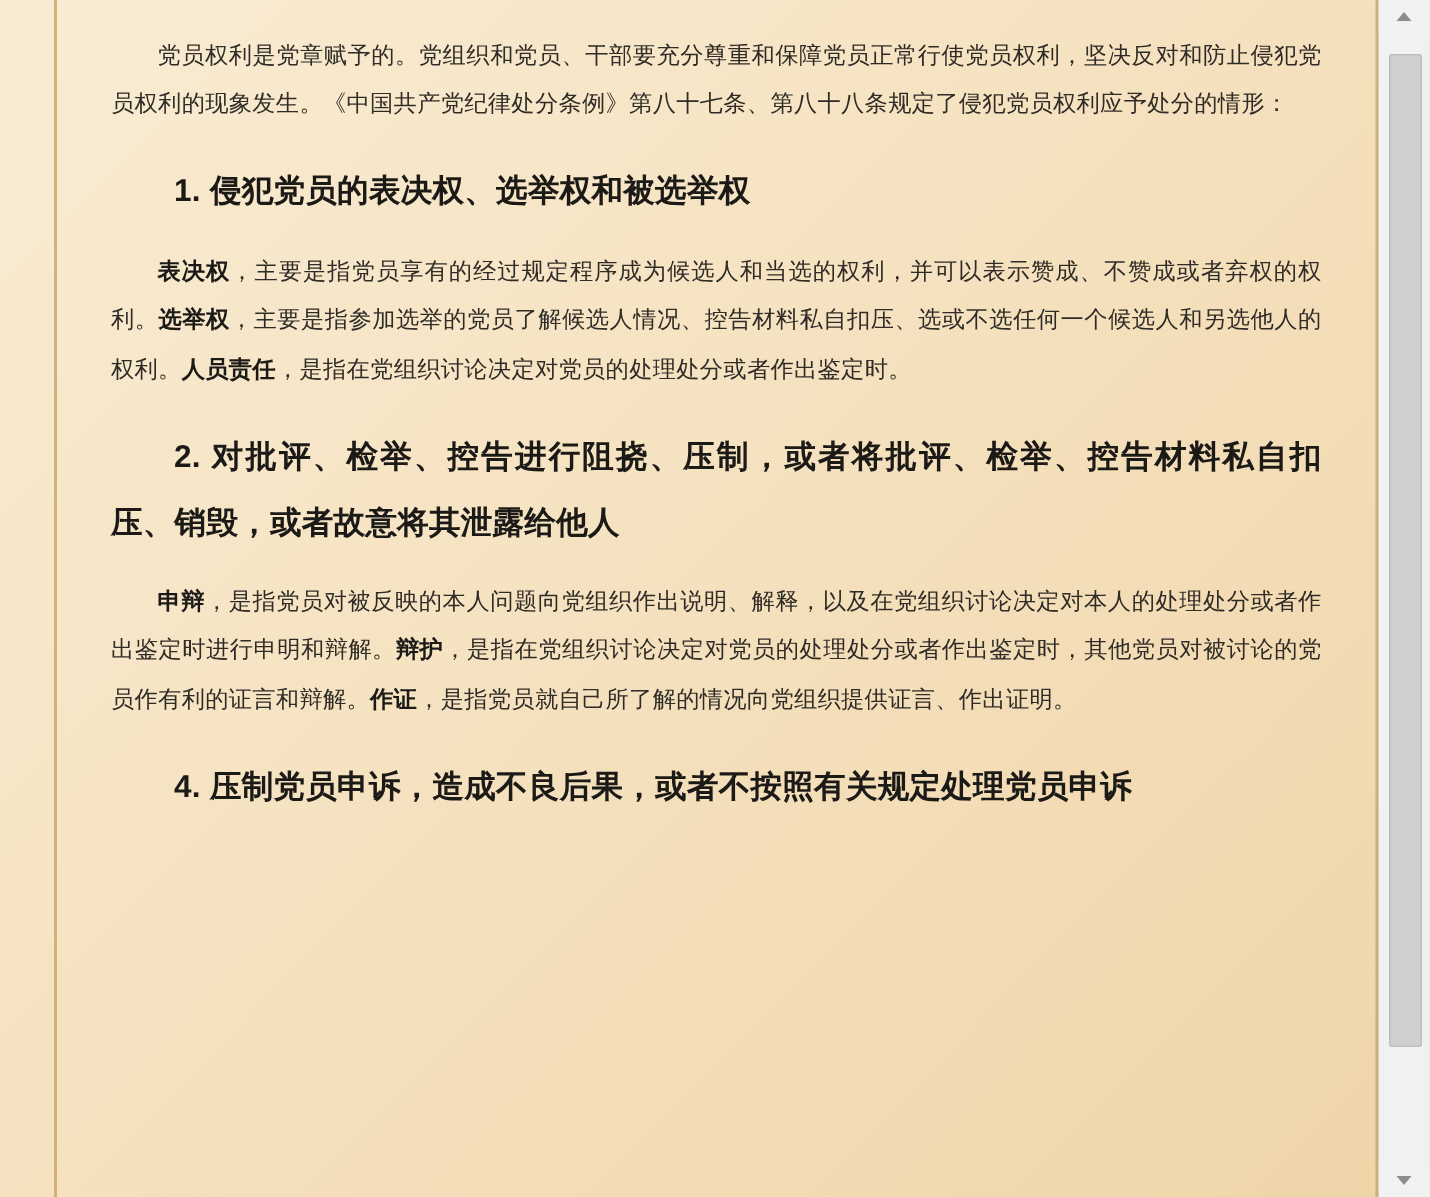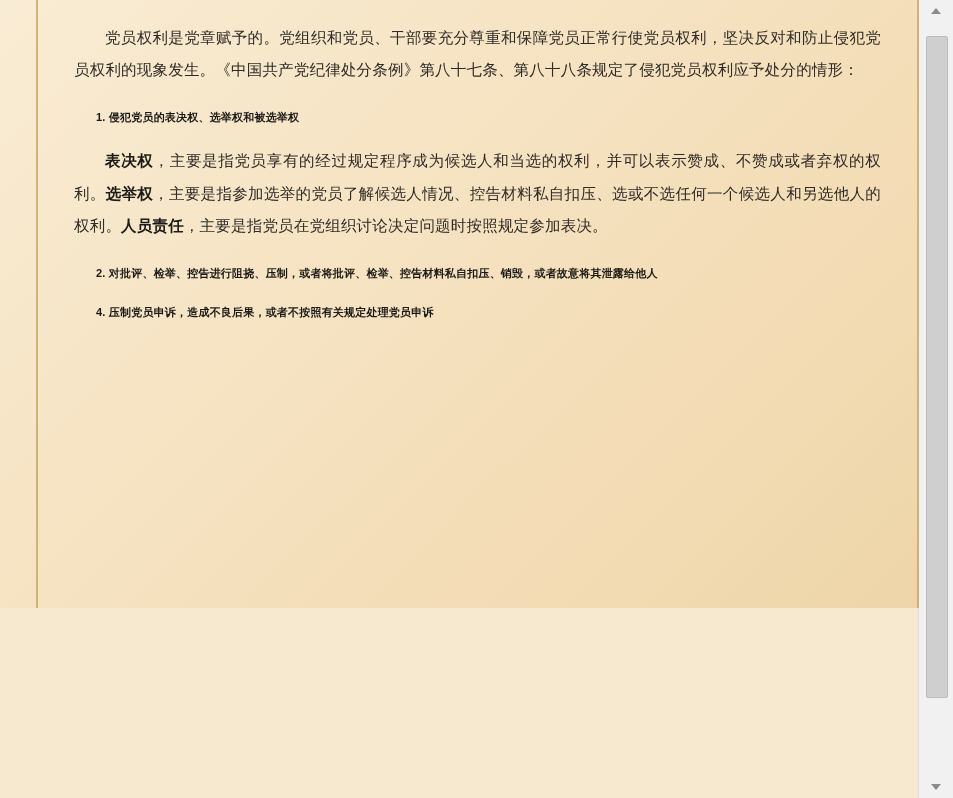--- a/index.html
+++ b/index.html
@@ -9,21 +9,21 @@
   body {
     width: 953px;
     height: 798px;
     overflow: hidden;
     background: #f7e9cf;
     font-family: "Liberation Sans", sans-serif;
   }
   #page {
     position: relative;
     width: 953px;
-    height: 608px;
+    height: 798px;
     background: linear-gradient(135deg, #f9ecd4 0%, #f6e4c4 35%, #f3dcb5 70%, #eed5a8 100%);
     box-sizing: border-box;
   }
   
   #page::before {
     content: "";
     position: absolute;
     left: 36px;
     top: 0;
     bottom: 0;
@@ -57,21 +57,21 @@
     line-height: 2.08;
     color: #2f2b26;
     text-align: justify;
     text-indent: 2em;
     letter-spacing: .2px;
   }
   p.heading {
     font-weight: bold;
     color: #3a1d0c;
     margin: 4px 0 16px 0;
-    font-size: 11px;
+    font-size: 21px;
   }
   b.kw {
     font-weight: bold;
     color: #1c1a17;
   }
   
   #scrollbar {
     position: absolute;
     top: 0;
     right: 0;
@@ -119,22 +119,23 @@
   }
 </style>
 </head>
 <body>
 
 <div id="page">
 
   <div id="content">
       <p class="body"><span>党员权利是党章赋予的。党组织和党员、干部要充分尊重和保障党员正常行使党员权利，坚决反对和防止侵犯党员权利的现象发生。《中国共产党纪律处分条例》第八十七条、第八十八条规定了侵犯党员权利应予处分的情形：</span></p>
       <p class="heading"><b class="kw">1. 侵犯党员的表决权、选举权和被选举权</b></p>
-      <p class="body"><b class="kw">表决权</b><span>，主要是指党员享有的经过规定程序成为候选人和当选的权利，并可以表示赞成、不赞成或者弃权的权利。</span><b class="kw">选举权</b><span>，主要是指参加选举的党员了解候选人情况、控告材料私自扣压、选或不选任何一个候选人和另选他人的权利。</span><b class="kw">人员责任</b><span>，主要是指党员在党组织讨论决定问题时按照规定参加表决。</span></p>
+      <p class="body"><b class="kw">表决权</b><span>，主要是指党员享有的经过规定程序成为候选人和当选的权利，并可以表示赞成、不赞成或者弃权的权利。</span><b class="kw">选举权</b><span>，主要是指参加选举的党员了解候选人情况、控告材料私自扣压、选或不选任何一个候选人和另选他人的权利。</span><b class="kw">人员责任</b><span>，是指在党组织讨论决定对党员的处理处分或者作出鉴定时。</span></p>
       <p class="heading"><b class="kw">2. 对批评、检举、控告进行阻挠、压制，或者将批评、检举、控告材料私自扣压、销毁，或者故意将其泄露给他人</b></p>
+      <p class="body"><b class="kw">申辩</b><span>，是指党员对被反映的本人问题向党组织作出说明、解释，以及在党组织讨论决定对本人的处理处分或者作出鉴定时进行申明和辩解。</span><b class="kw">辩护</b><span>，是指在党组织讨论决定对党员的处理处分或者作出鉴定时，其他党员对被讨论的党员作有利的证言和辩解。</span><b class="kw">作证</b><span>，是指党员就自己所了解的情况向党组织提供证言、作出证明。</span></p>
       <p class="heading"><b class="kw">4. 压制党员申诉，造成不良后果，或者不按照有关规定处理党员申诉</b></p>
     </div>
 
   <div id="scrollbar">
     <div id="scroll-up">
       <span class="arrow-up"></span>
     </div>
     <div id="scroll-thumb"></div>
     <div id="scroll-down">
       <span class="arrow-down"></span>

